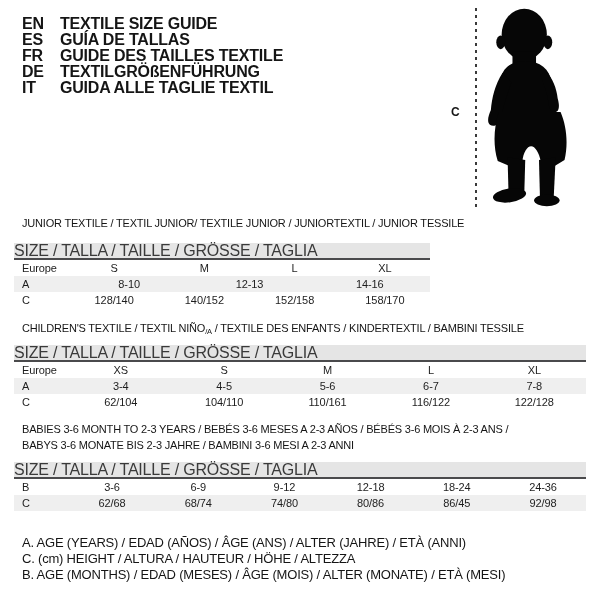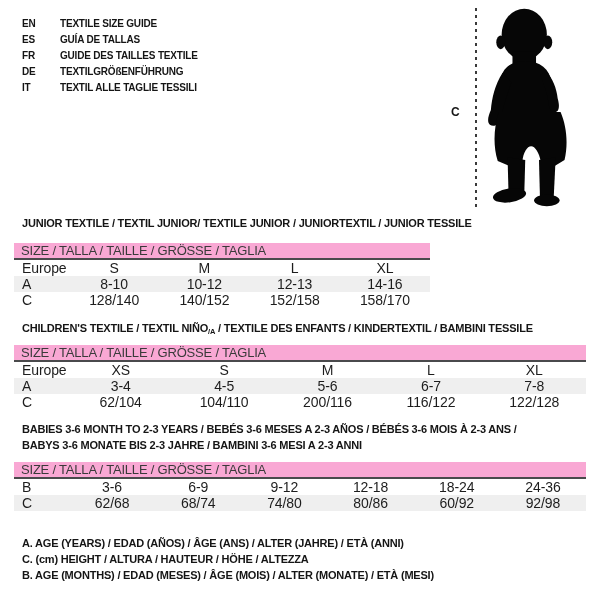--- a/index.html
+++ b/index.html
@@ -3,45 +3,45 @@
 <meta charset="utf-8">
 <style>
   html,body{margin:0;padding:0;background:#ffffff;}
   .page{
     position:relative;width:600px;height:600px;background:#ffffff;overflow:hidden;
     font-family:"Liberation Sans",sans-serif;color:#111;
     -webkit-font-smoothing:antialiased;
   }
   
   .langs{position:absolute;left:22px;top:16px;}
-  .lang-row{display:flex;font-weight:bold;font-size:10px;line-height:16px;letter-spacing:-0.2px;color:#151515;}
+  .lang-row{display:flex;font-weight:bold;font-size:16px;line-height:16px;letter-spacing:-0.2px;color:#151515;}
   .lang-code{width:38px;flex:0 0 38px;}
   .lang-label{white-space:nowrap;}
   
   .dash-line{position:absolute;left:475px;top:8px;width:2px;height:203px;
     background:repeating-linear-gradient(to bottom,#3a3a3a 0 3px,transparent 3px 7px);}
   .marker-c{position:absolute;left:451px;top:105px;font-weight:bold;font-size:12px;color:#151515;}
   .baby{position:absolute;left:478px;top:2px;}
   
-  .section-title{position:absolute;left:22px;font-weight:bold;font-size:11px;
+  .section-title{position:absolute;left:22px;font-weight:normal;font-size:11px;
     letter-spacing:-0.2px;white-space:nowrap;color:#151515;line-height:16px;}
   .sub{font-size:7.5px;vertical-align:-2px;}
   
   .size-table{position:absolute;left:14px;}
   .w-junior{width:416px;}
   .w-wide{width:572px;}
-  .size-bar{height:15px;background:#f9a8d4;border-bottom:2px solid #4a4a4c;
-    color:#3a3a3a;font-size:13px;line-height:15px;padding-left:7px;letter-spacing:-0.2px;}
-  .trow{display:flex;height:16px;line-height:16px;font-size:14px;color:#1d1d1d;letter-spacing:-0.1px;}
+  .size-bar{height:15px;background:#e5e5e5;border-bottom:2px solid #4a4a4c;
+    color:#3a3a3a;font-size:16px;line-height:15px;letter-spacing:-0.2px;}
+  .trow{display:flex;height:16px;line-height:16px;font-size:11px;color:#1d1d1d;letter-spacing:-0.1px;}
   .rows .trow:nth-child(2){background:#efefef;}
   .tlabel{flex:0 0 55px;width:55px;padding-left:8px;box-sizing:border-box;}
   .tcell{flex:1;text-align:center;}
   
   .footnotes{position:absolute;left:22px;top:535px;}
-  .footnote{font-weight:bold;font-size:11px;line-height:16px;letter-spacing:-0.2px;color:#151515;white-space:nowrap;}
+  .footnote{font-weight:normal;font-size:13px;line-height:16px;letter-spacing:-0.2px;color:#151515;white-space:nowrap;}
 </style>
 </head>
 <body>
 
 <div class="page">
 
   <div class="langs">
     <div class="lang-row">
       <span class="lang-code">EN</span>
       <span class="lang-label">TEXTILE SIZE GUIDE</span>
@@ -53,21 +53,21 @@
     <div class="lang-row">
       <span class="lang-code">FR</span>
       <span class="lang-label">GUIDE DES TAILLES TEXTILE</span>
     </div>
     <div class="lang-row">
       <span class="lang-code">DE</span>
       <span class="lang-label">TEXTILGRÖßENFÜHRUNG</span>
     </div>
     <div class="lang-row">
       <span class="lang-code">IT</span>
-      <span class="lang-label">TEXTIL ALLE TAGLIE TESSILI</span>
+      <span class="lang-label">GUIDA ALLE TAGLIE TEXTIL</span>
     </div>
   </div>
 
   <div class="marker-c">C</div>
   <div class="dash-line"></div>
   <svg class="baby" width="120" height="216" viewBox="0 0 120 220" aria-hidden="true">
     <g fill="#060606">
       <ellipse cx="46" cy="33" rx="23" ry="26"></ellipse>
       <ellipse cx="22" cy="41" rx="4.5" ry="7"></ellipse>
       <ellipse cx="70" cy="41" rx="4.5" ry="7"></ellipse>
@@ -92,21 +92,20 @@
       <div class="trow">
         <span class="tlabel">Europe</span>
         <span class="tcell">S</span>
         <span class="tcell">M</span>
         <span class="tcell">L</span>
         <span class="tcell">XL</span>
       </div>
       <div class="trow">
         <span class="tlabel">A</span>
         <span class="tcell">8-10</span>
-        <span class="tcell">10-12</span>
         <span class="tcell">12-13</span>
         <span class="tcell">14-16</span>
       </div>
       <div class="trow">
         <span class="tlabel">C</span>
         <span class="tcell">128/140</span>
         <span class="tcell">140/152</span>
         <span class="tcell">152/158</span>
         <span class="tcell">158/170</span>
       </div>
@@ -132,21 +131,21 @@
         <span class="tcell">3-4</span>
         <span class="tcell">4-5</span>
         <span class="tcell">5-6</span>
         <span class="tcell">6-7</span>
         <span class="tcell">7-8</span>
       </div>
       <div class="trow">
         <span class="tlabel">C</span>
         <span class="tcell">62/104</span>
         <span class="tcell">104/110</span>
-        <span class="tcell">200/116</span>
+        <span class="tcell">110/161</span>
         <span class="tcell">116/122</span>
         <span class="tcell">122/128</span>
       </div>
     </div>
   </div>
 
   <div class="section-title" style="top:421px;">
     <div>BABIES 3-6 MONTH TO 2-3 YEARS / BEBÉS 3-6 MESES A 2-3 AÑOS / BÉBÉS 3-6 MOIS À 2-3 ANS /</div>
     <div>BABYS 3-6 MONATE BIS 2-3 JAHRE / BAMBINI 3-6 MESI A 2-3 ANNI</div>
   </div>
@@ -161,21 +160,21 @@
         <span class="tcell">12-18</span>
         <span class="tcell">18-24</span>
         <span class="tcell">24-36</span>
       </div>
       <div class="trow">
         <span class="tlabel">C</span>
         <span class="tcell">62/68</span>
         <span class="tcell">68/74</span>
         <span class="tcell">74/80</span>
         <span class="tcell">80/86</span>
-        <span class="tcell">60/92</span>
+        <span class="tcell">86/45</span>
         <span class="tcell">92/98</span>
       </div>
     </div>
   </div>
 
   <div class="footnotes">
     <div class="footnote">A. AGE (YEARS) / EDAD (AÑOS) / ÂGE (ANS) / ALTER (JAHRE) / ETÀ (ANNI)</div>
     <div class="footnote">C. (cm) HEIGHT / ALTURA / HAUTEUR / HÖHE / ALTEZZA</div>
     <div class="footnote">B. AGE (MONTHS) / EDAD (MESES) / ÂGE (MOIS) / ALTER (MONATE) / ETÀ (MESI)</div>
   </div>

